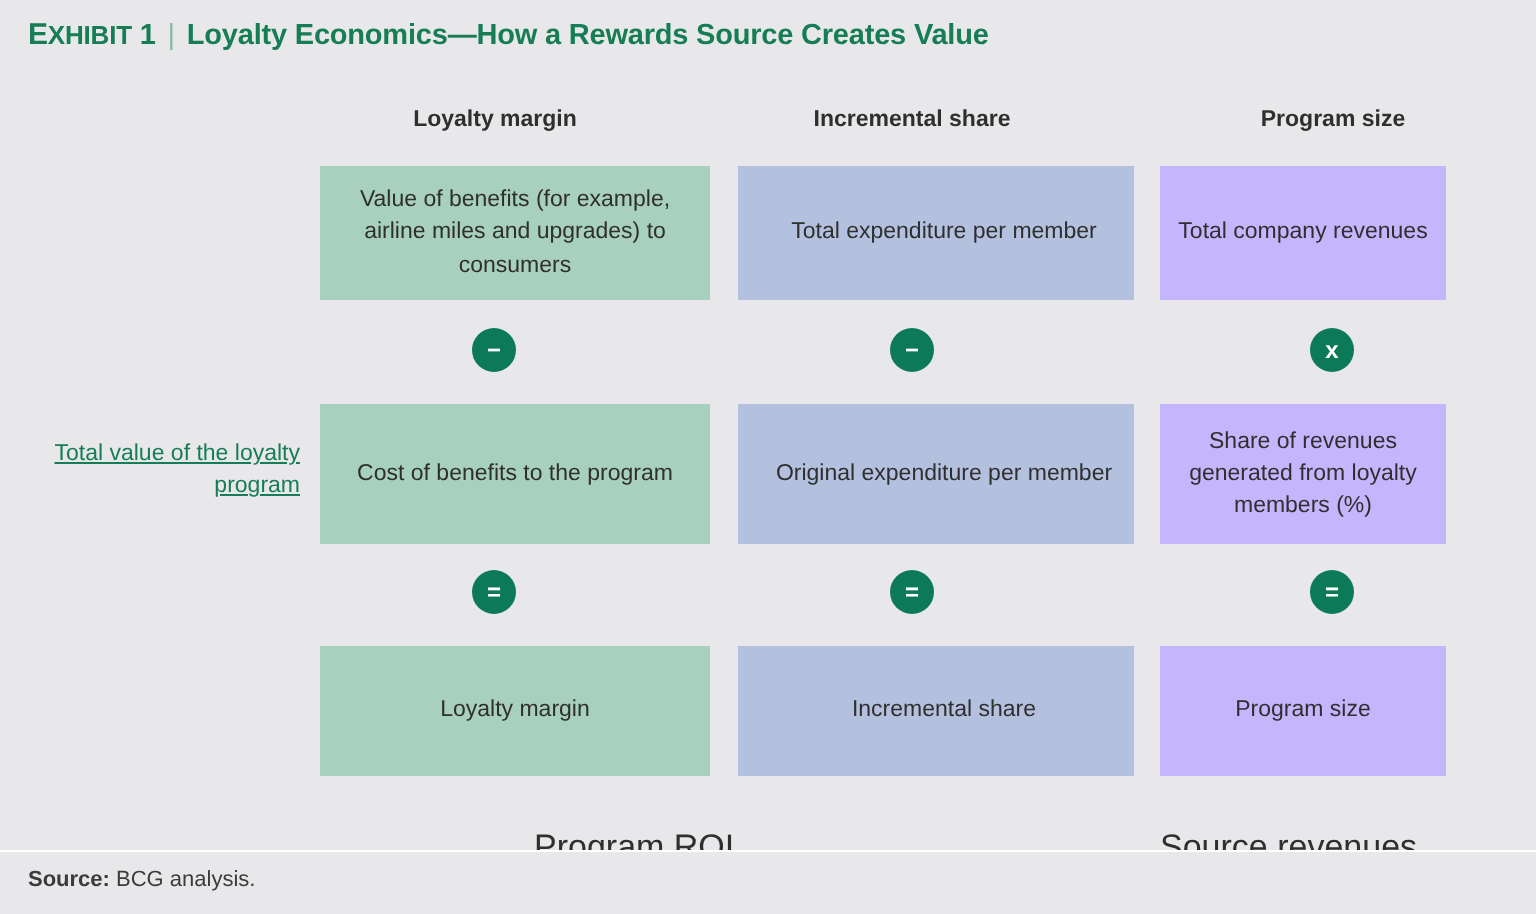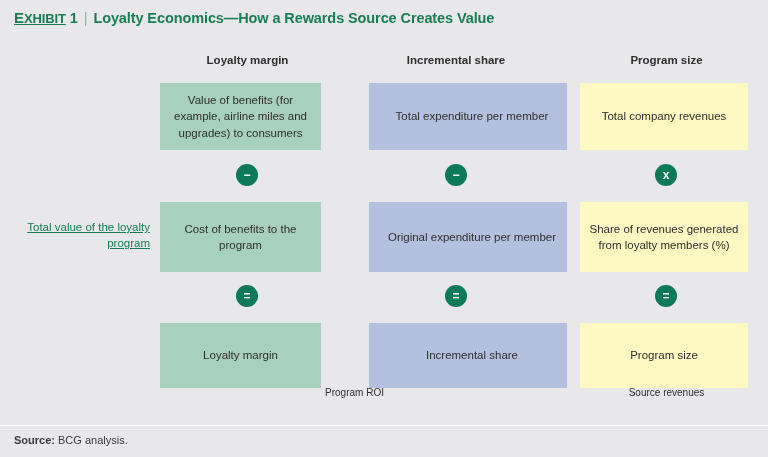--- a/index.html
+++ b/index.html
@@ -22,21 +22,20 @@
     left: 14px;
     top: 9px;
     font-size: 14.5px;
     font-weight: bold;
     color: #177d55;
     letter-spacing: -0.1px;
     white-space: nowrap;
   }
   .exhibit-title .smallcaps {
     font-size: 13px;
-    text-decoration: underline;
   }
   .exhibit-title .smallcaps .cap {
     font-size: 15px;
   }
   .exhibit-title .divider-bar {
     color: #8ab9a4;
     font-weight: normal;
     padding: 0 2px;
   }
 
@@ -59,23 +58,23 @@
     display: flex;
     align-items: center;
     justify-content: center;
     text-align: center;
     font-size: 11.5px;
     line-height: 1.42;
     color: #2f2f2f;
     padding: 0 8px;
     box-sizing: border-box;
   }
-  .col1 { left: 160px; width: 161px; background: #a8d0bf; }
+  .col1 { left: 160px; width: 195px; background: #a8d0bf; }
   .col2 { left: 369px; width: 198px; background: #b3c0de; padding-left: 16px; }
-  .col3 { left: 580px; width: 168px; background: #fef9c3; }
+  .col3 { left: 580px; width: 143px; background: #c4b5fd; }
 
   .row1 { top: 83px;  height: 67px; }
   .row2 { top: 202px; height: 70px; }
   .row3 { top: 323px; height: 65px; }
 
   
   .op {
     position: absolute;
     width: 22px;
     height: 22px;
@@ -104,24 +103,24 @@
     text-align: right;
     font-size: 11.5px;
     line-height: 1.42;
     color: #177d55;
     text-decoration: underline;
   }
 
   
   .result-label {
     position: absolute;
-    top: 387px;
-    font-size: 10px;
+    top: 414px;
+    font-size: 17px;
     color: #2f2f2f;
-    text-align: center;
+    text-align: left;
   }
   .result-label.roi { left: 267px; width: 175px; }
   .result-label.rev { left: 580px; width: 173px; }
 
   
   .footer-rule {
     position: absolute;
     left: 0;
     top: 425px;
     width: 768px;

